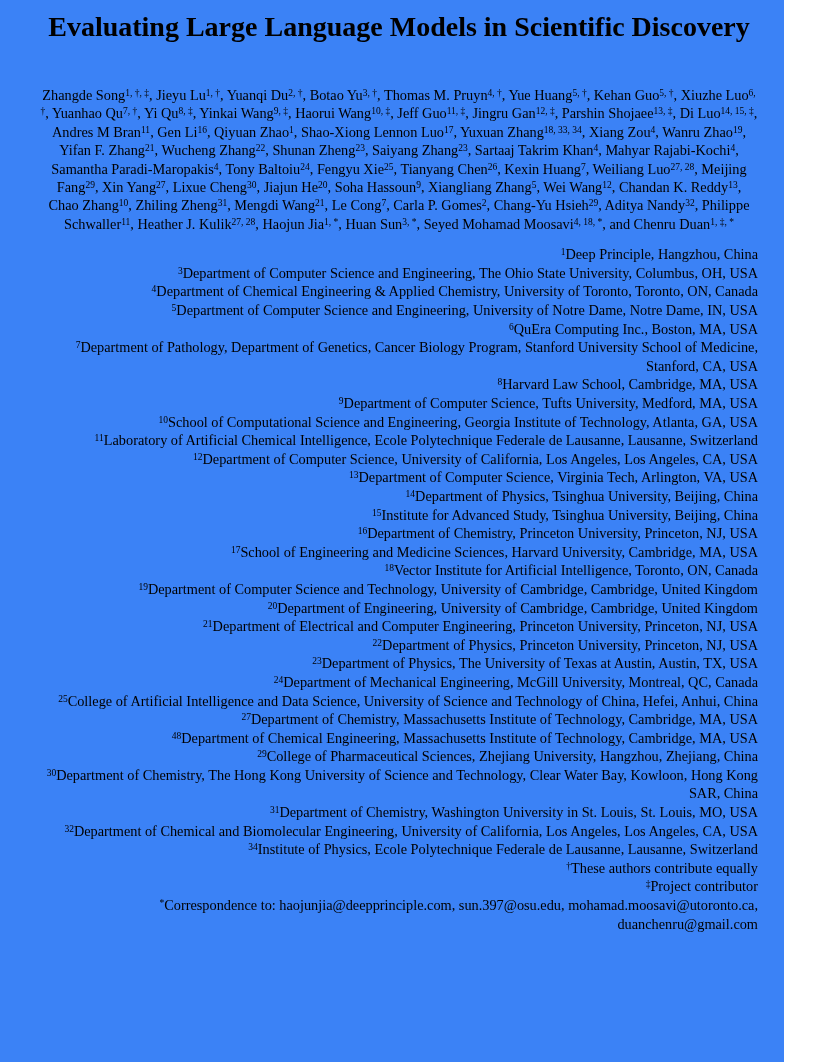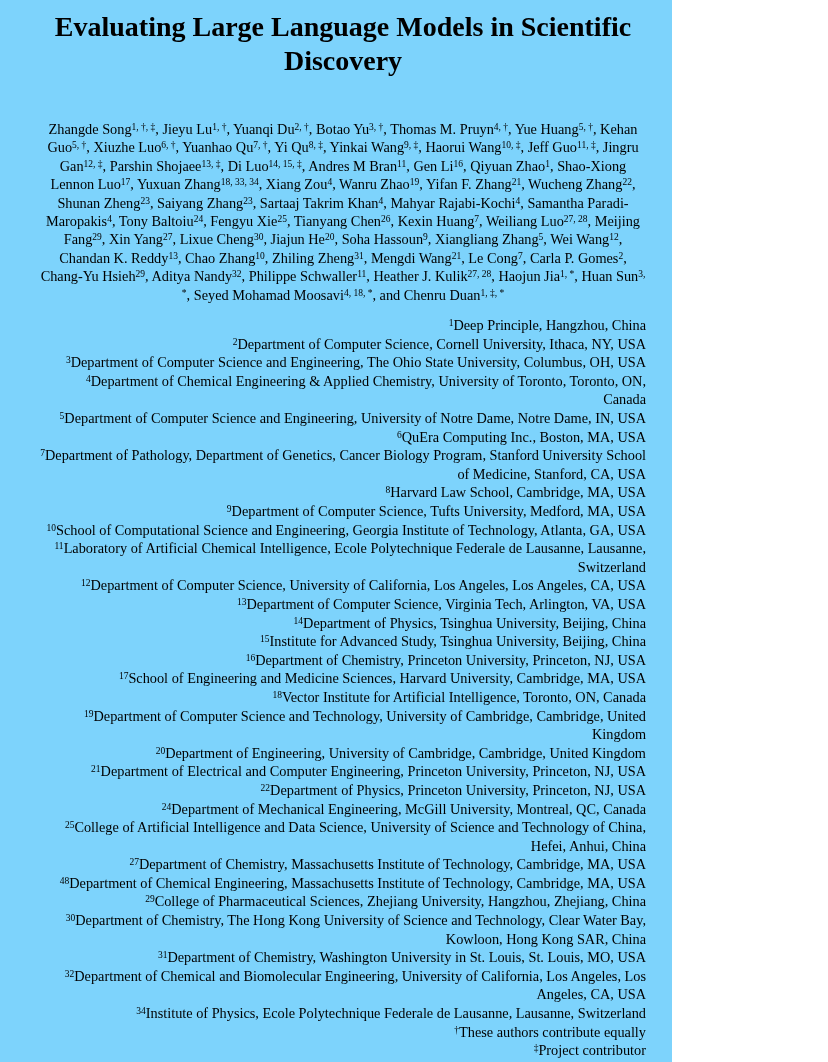--- a/index.html
+++ b/index.html
@@ -1,25 +1,25 @@
 <!DOCTYPE html>
 <html><head>
 <meta charset="utf-8">
 <style>
   html, body {
     margin: 0;
     padding: 0;
     background: #ffffff;
   }
   .page {
-    width: 672px;
+    width: 784px;
     height: 1062px;
     box-sizing: border-box;
     padding: 6px 26px 0 40px;
-    background: #7dd3fc;
+    background: #3b82f6;
     color: #000000;
     font-family: "Liberation Serif", "DejaVu Serif", serif;
     overflow: hidden;
   }
   .title {
     font-size: 28px;
     font-weight: bold;
     text-align: center;
     margin: 4px 0 0 0;
     line-height: 34px;
@@ -53,41 +53,41 @@
   .author { white-space: normal; }
 </style>
 </head>
 <body>
 
 <div class="page">
   <h1 class="title">Evaluating Large Language Models in Scientific Discovery</h1>
   <p class="authors"><span class="author"><span>Zhangde Song</span><sup>1, †, ‡</sup></span>, <span class="author"><span>Jieyu Lu</span><sup>1, †</sup></span>, <span class="author"><span>Yuanqi Du</span><sup>2, †</sup></span>, <span class="author"><span>Botao Yu</span><sup>3, †</sup></span>, <span class="author"><span>Thomas M. Pruyn</span><sup>4, †</sup></span>, <span class="author"><span>Yue Huang</span><sup>5, †</sup></span>, <span class="author"><span>Kehan Guo</span><sup>5, †</sup></span>, <span class="author"><span>Xiuzhe Luo</span><sup>6, †</sup></span>, <span class="author"><span>Yuanhao Qu</span><sup>7, †</sup></span>, <span class="author"><span>Yi Qu</span><sup>8, ‡</sup></span>, <span class="author"><span>Yinkai Wang</span><sup>9, ‡</sup></span>, <span class="author"><span>Haorui Wang</span><sup>10, ‡</sup></span>, <span class="author"><span>Jeff Guo</span><sup>11, ‡</sup></span>, <span class="author"><span>Jingru Gan</span><sup>12, ‡</sup></span>, <span class="author"><span>Parshin Shojaee</span><sup>13, ‡</sup></span>, <span class="author"><span>Di Luo</span><sup>14, 15, ‡</sup></span>, <span class="author"><span>Andres M Bran</span><sup>11</sup></span>, <span class="author"><span>Gen Li</span><sup>16</sup></span>, <span class="author"><span>Qiyuan Zhao</span><sup>1</sup></span>, <span class="author"><span>Shao-Xiong Lennon Luo</span><sup>17</sup></span>, <span class="author"><span>Yuxuan Zhang</span><sup>18, 33, 34</sup></span>, <span class="author"><span>Xiang Zou</span><sup>4</sup></span>, <span class="author"><span>Wanru Zhao</span><sup>19</sup></span>, <span class="author"><span>Yifan F. Zhang</span><sup>21</sup></span>, <span class="author"><span>Wucheng Zhang</span><sup>22</sup></span>, <span class="author"><span>Shunan Zheng</span><sup>23</sup></span>, <span class="author"><span>Saiyang Zhang</span><sup>23</sup></span>, <span class="author"><span>Sartaaj Takrim Khan</span><sup>4</sup></span>, <span class="author"><span>Mahyar Rajabi-Kochi</span><sup>4</sup></span>, <span class="author"><span>Samantha Paradi-Maropakis</span><sup>4</sup></span>, <span class="author"><span>Tony Baltoiu</span><sup>24</sup></span>, <span class="author"><span>Fengyu Xie</span><sup>25</sup></span>, <span class="author"><span>Tianyang Chen</span><sup>26</sup></span>, <span class="author"><span>Kexin Huang</span><sup>7</sup></span>, <span class="author"><span>Weiliang Luo</span><sup>27, 28</sup></span>, <span class="author"><span>Meijing Fang</span><sup>29</sup></span>, <span class="author"><span>Xin Yang</span><sup>27</sup></span>, <span class="author"><span>Lixue Cheng</span><sup>30</sup></span>, <span class="author"><span>Jiajun He</span><sup>20</sup></span>, <span class="author"><span>Soha Hassoun</span><sup>9</sup></span>, <span class="author"><span>Xiangliang Zhang</span><sup>5</sup></span>, <span class="author"><span>Wei Wang</span><sup>12</sup></span>, <span class="author"><span>Chandan K. Reddy</span><sup>13</sup></span>, <span class="author"><span>Chao Zhang</span><sup>10</sup></span>, <span class="author"><span>Zhiling Zheng</span><sup>31</sup></span>, <span class="author"><span>Mengdi Wang</span><sup>21</sup></span>, <span class="author"><span>Le Cong</span><sup>7</sup></span>, <span class="author"><span>Carla P. Gomes</span><sup>2</sup></span>, <span class="author"><span>Chang-Yu Hsieh</span><sup>29</sup></span>, <span class="author"><span>Aditya Nandy</span><sup>32</sup></span>, <span class="author"><span>Philippe Schwaller</span><sup>11</sup></span>, <span class="author"><span>Heather J. Kulik</span><sup>27, 28</sup></span>, <span class="author"><span>Haojun Jia</span><sup>1, *</sup></span>, <span class="author"><span>Huan Sun</span><sup>3, *</sup></span>, <span class="author"><span>Seyed Mohamad Moosavi</span><sup>4, 18, *</sup></span>, <span class="author"><span>and Chenru Duan</span><sup>1, ‡, *</sup></span></p>
   <div class="affiliations">
       <div class="aff-line"><sup>1</sup><span>Deep Principle, Hangzhou, China</span></div>
-      <div class="aff-line"><sup>2</sup><span>Department of Computer Science, Cornell University, Ithaca, NY, USA</span></div>
       <div class="aff-line"><sup>3</sup><span>Department of Computer Science and Engineering, The Ohio State University, Columbus, OH, USA</span></div>
       <div class="aff-line"><sup>4</sup><span>Department of Chemical Engineering &amp; Applied Chemistry, University of Toronto, Toronto, ON, Canada</span></div>
       <div class="aff-line"><sup>5</sup><span>Department of Computer Science and Engineering, University of Notre Dame, Notre Dame, IN, USA</span></div>
       <div class="aff-line"><sup>6</sup><span>QuEra Computing Inc., Boston, MA, USA</span></div>
       <div class="aff-line"><sup>7</sup><span>Department of Pathology, Department of Genetics, Cancer Biology Program, Stanford University School of Medicine, Stanford, CA, USA</span></div>
       <div class="aff-line"><sup>8</sup><span>Harvard Law School, Cambridge, MA, USA</span></div>
       <div class="aff-line"><sup>9</sup><span>Department of Computer Science, Tufts University, Medford, MA, USA</span></div>
       <div class="aff-line"><sup>10</sup><span>School of Computational Science and Engineering, Georgia Institute of Technology, Atlanta, GA, USA</span></div>
       <div class="aff-line"><sup>11</sup><span>Laboratory of Artificial Chemical Intelligence, Ecole Polytechnique Federale de Lausanne, Lausanne, Switzerland</span></div>
       <div class="aff-line"><sup>12</sup><span>Department of Computer Science, University of California, Los Angeles, Los Angeles, CA, USA</span></div>
       <div class="aff-line"><sup>13</sup><span>Department of Computer Science, Virginia Tech, Arlington, VA, USA</span></div>
       <div class="aff-line"><sup>14</sup><span>Department of Physics, Tsinghua University, Beijing, China</span></div>
       <div class="aff-line"><sup>15</sup><span>Institute for Advanced Study, Tsinghua University, Beijing, China</span></div>
       <div class="aff-line"><sup>16</sup><span>Department of Chemistry, Princeton University, Princeton, NJ, USA</span></div>
       <div class="aff-line"><sup>17</sup><span>School of Engineering and Medicine Sciences, Harvard University, Cambridge, MA, USA</span></div>
       <div class="aff-line"><sup>18</sup><span>Vector Institute for Artificial Intelligence, Toronto, ON, Canada</span></div>
       <div class="aff-line"><sup>19</sup><span>Department of Computer Science and Technology, University of Cambridge, Cambridge, United Kingdom</span></div>
       <div class="aff-line"><sup>20</sup><span>Department of Engineering, University of Cambridge, Cambridge, United Kingdom</span></div>
       <div class="aff-line"><sup>21</sup><span>Department of Electrical and Computer Engineering, Princeton University, Princeton, NJ, USA</span></div>
       <div class="aff-line"><sup>22</sup><span>Department of Physics, Princeton University, Princeton, NJ, USA</span></div>
+      <div class="aff-line"><sup>23</sup><span>Department of Physics, The University of Texas at Austin, Austin, TX, USA</span></div>
       <div class="aff-line"><sup>24</sup><span>Department of Mechanical Engineering, McGill University, Montreal, QC, Canada</span></div>
       <div class="aff-line"><sup>25</sup><span>College of Artificial Intelligence and Data Science, University of Science and Technology of China, Hefei, Anhui, China</span></div>
       <div class="aff-line"><sup>27</sup><span>Department of Chemistry, Massachusetts Institute of Technology, Cambridge, MA, USA</span></div>
       <div class="aff-line"><sup>48</sup><span>Department of Chemical Engineering, Massachusetts Institute of Technology, Cambridge, MA, USA</span></div>
       <div class="aff-line"><sup>29</sup><span>College of Pharmaceutical Sciences, Zhejiang University, Hangzhou, Zhejiang, China</span></div>
       <div class="aff-line"><sup>30</sup><span>Department of Chemistry, The Hong Kong University of Science and Technology, Clear Water Bay, Kowloon, Hong Kong SAR, China</span></div>
       <div class="aff-line"><sup>31</sup><span>Department of Chemistry, Washington University in St. Louis, St. Louis, MO, USA</span></div>
       <div class="aff-line"><sup>32</sup><span>Department of Chemical and Biomolecular Engineering, University of California, Los Angeles, Los Angeles, CA, USA</span></div>
       <div class="aff-line"><sup>34</sup><span>Institute of Physics, Ecole Polytechnique Federale de Lausanne, Lausanne, Switzerland</span></div>
     </div>

